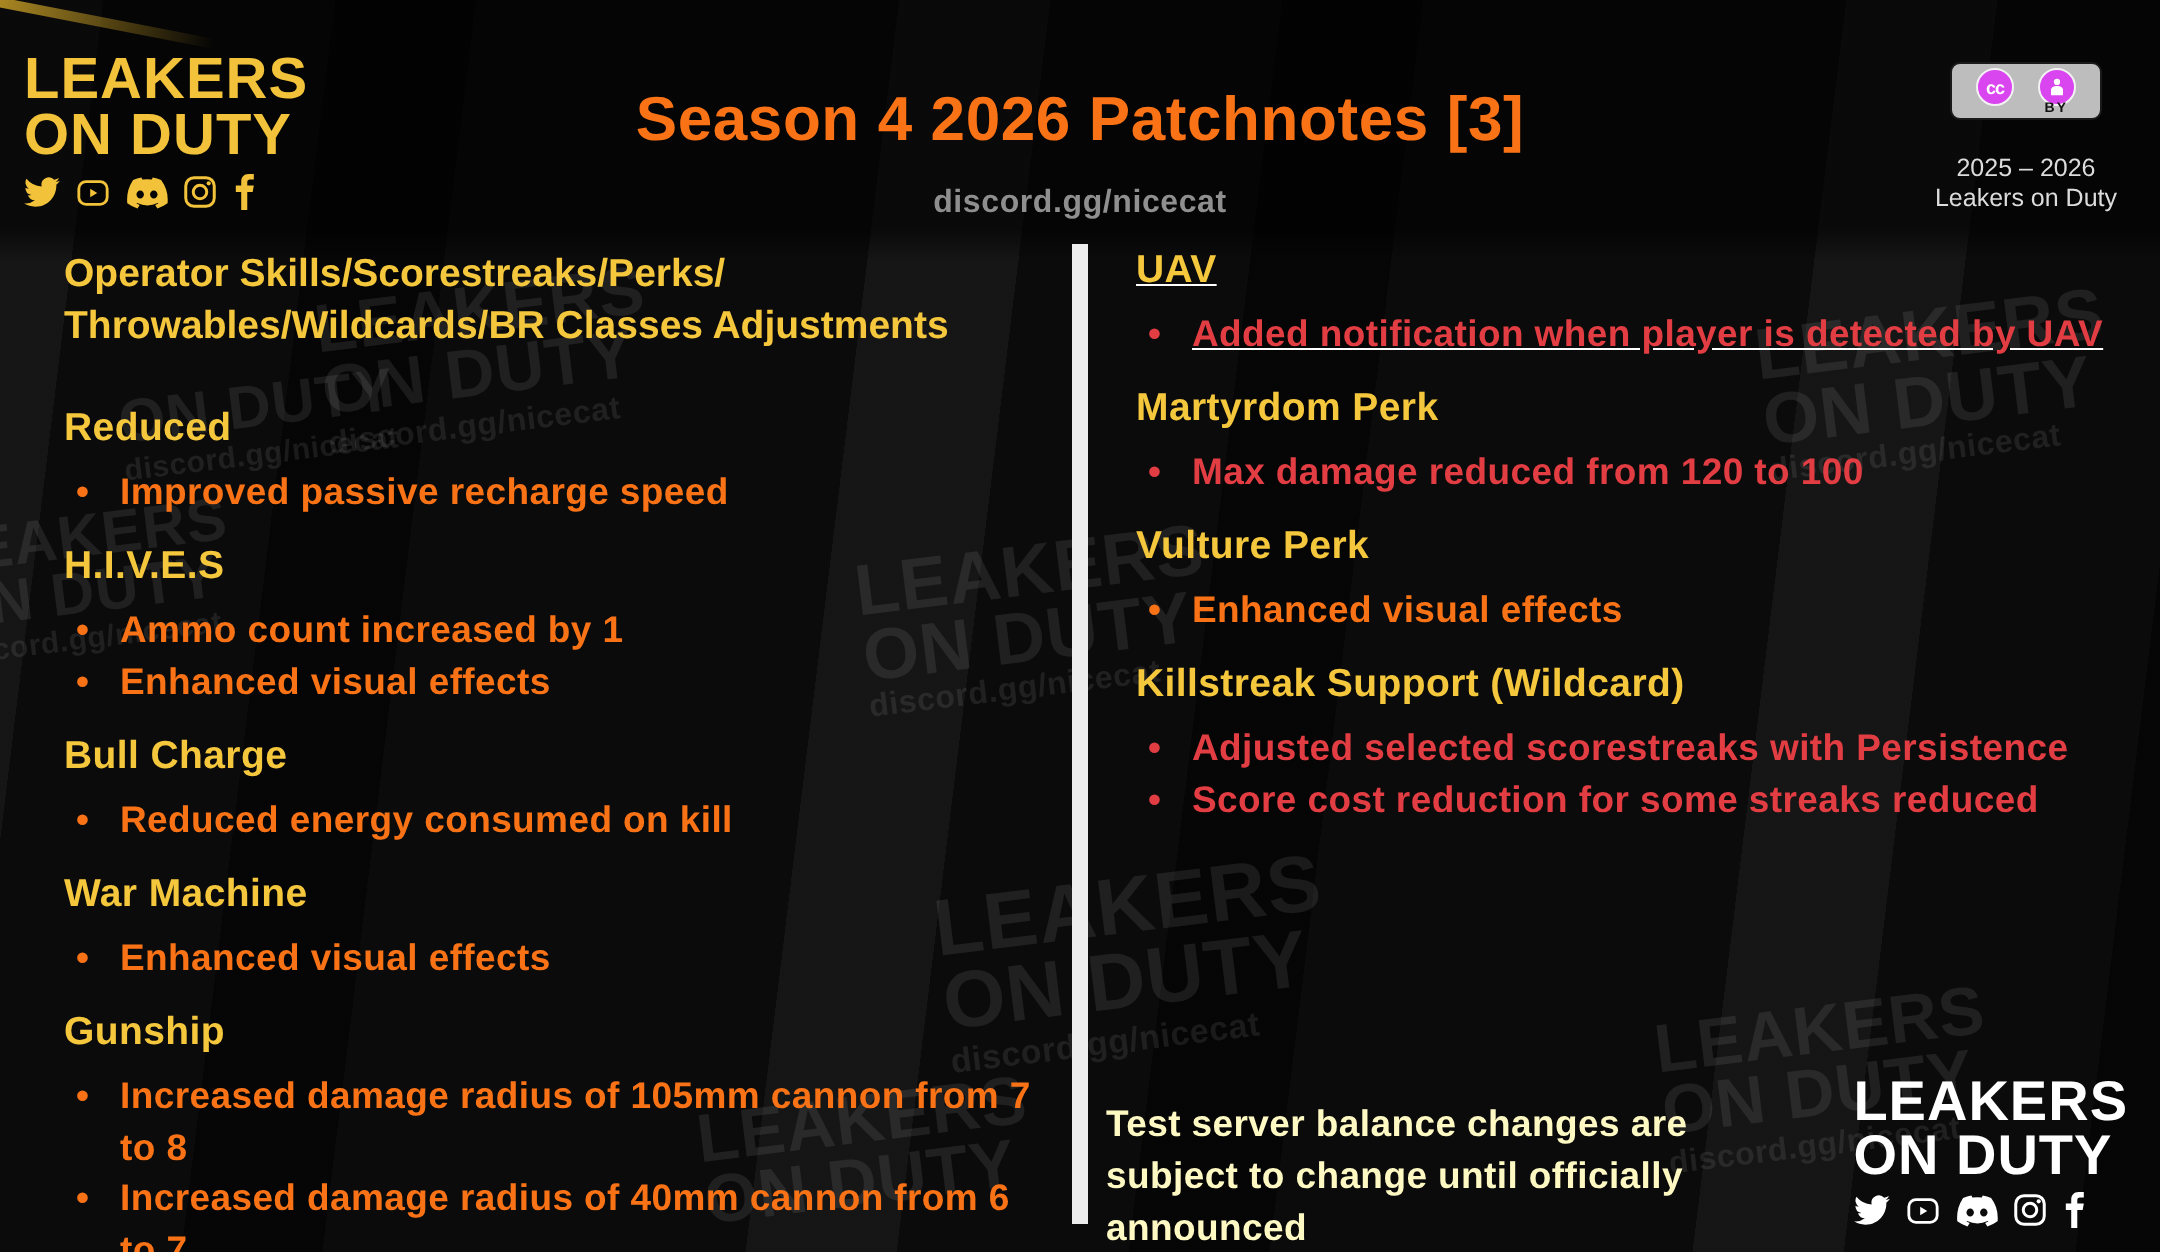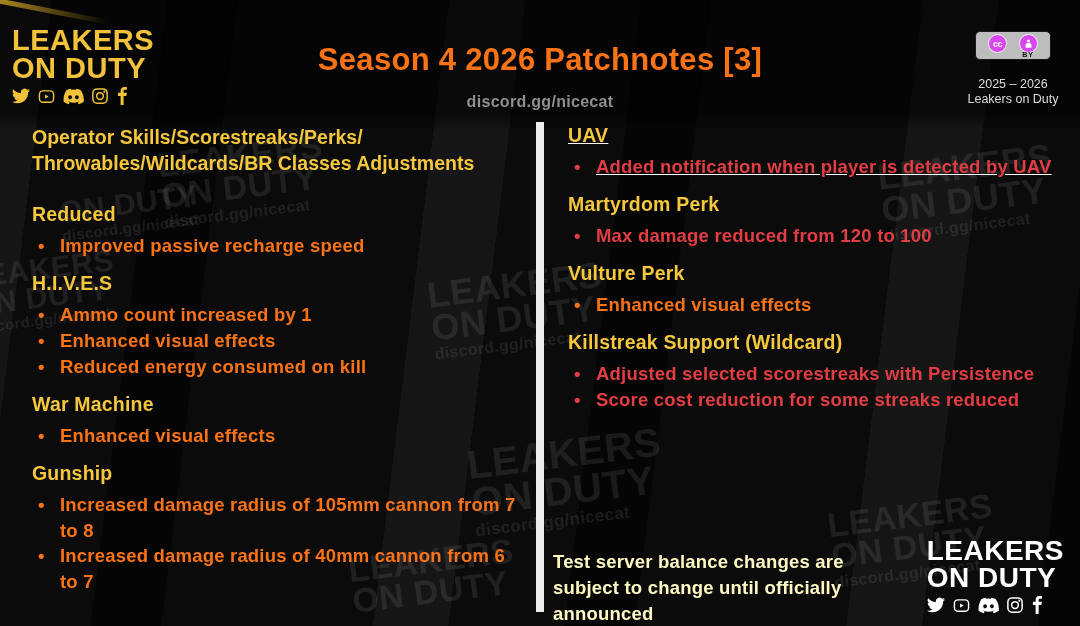--- a/index.html
+++ b/index.html
@@ -218,20 +218,21 @@
 
       <div class="section">
         <h3>H.I.V.E.S</h3>
         <ul>
           <li data-tone="green">Ammo count increased by 1</li>
           <li data-tone="green">Enhanced visual effects</li>
         </ul>
       </div>
 
       <div class="section">
+        <h3>Bull Charge</h3>
         <ul>
           <li data-tone="green">Reduced energy consumed on kill</li>
         </ul>
       </div>
 
       <div class="section">
         <h3>War Machine</h3>
         <ul>
           <li data-tone="green">Enhanced visual effects</li>
         </ul>

